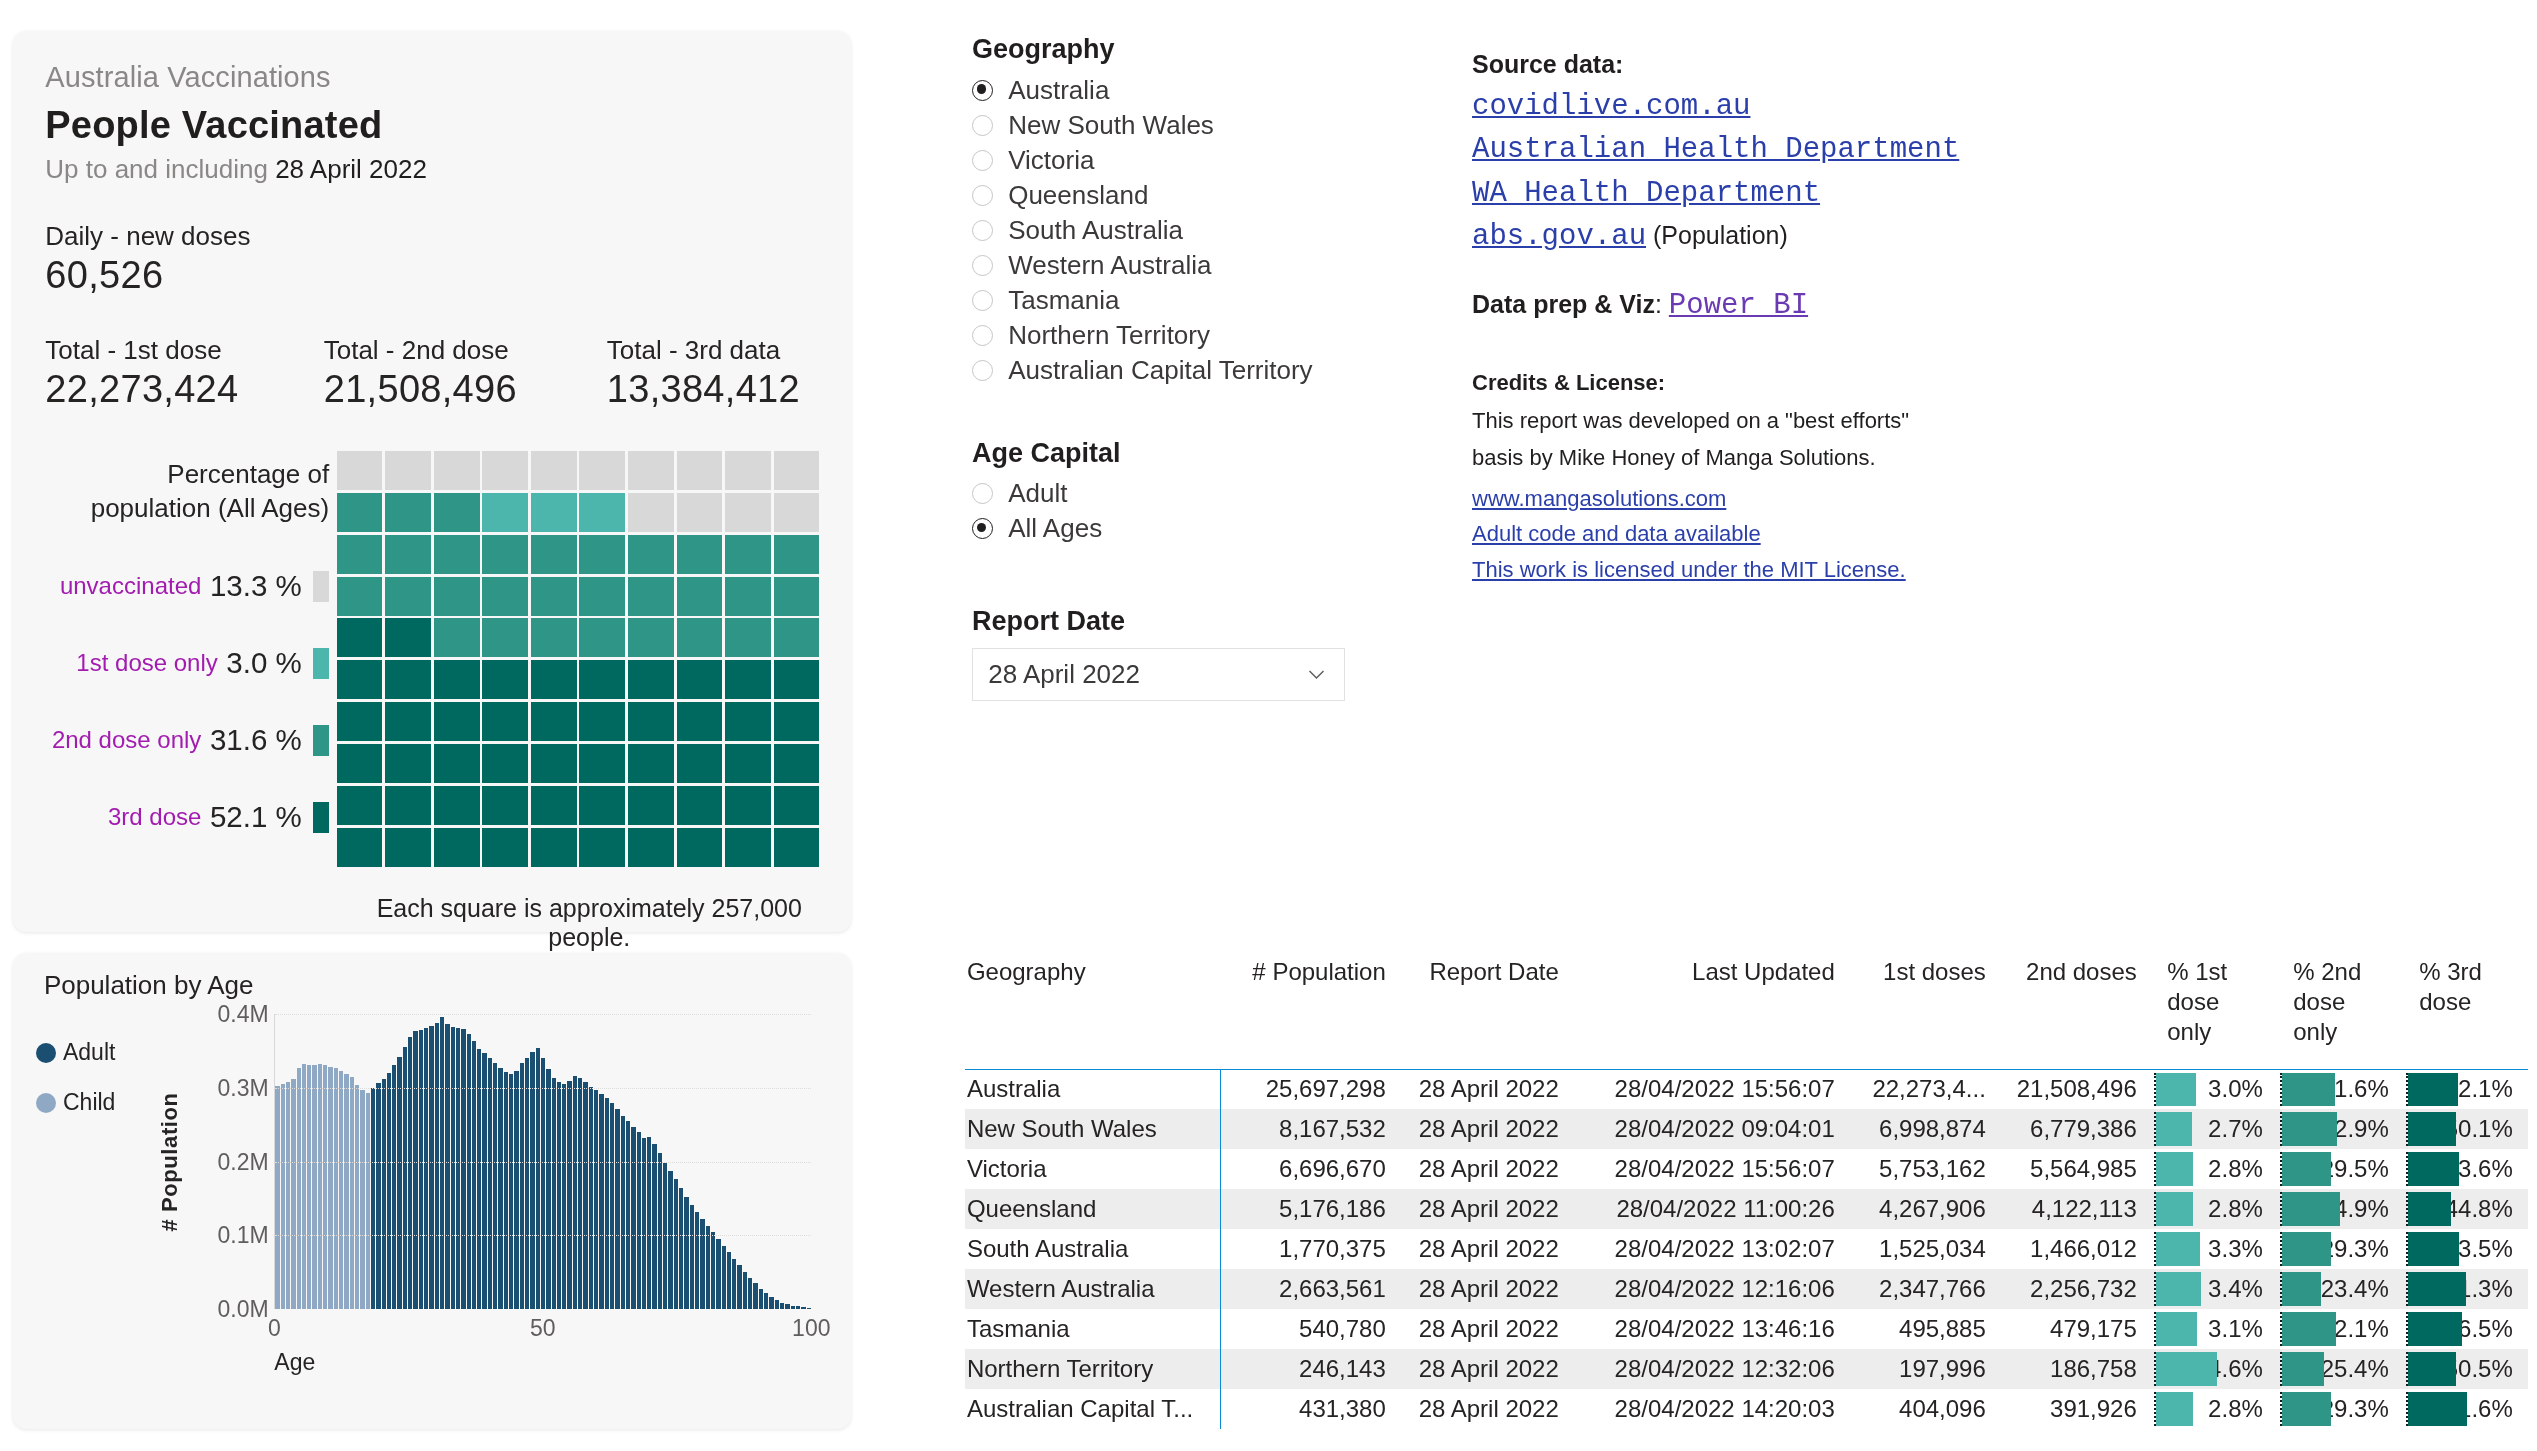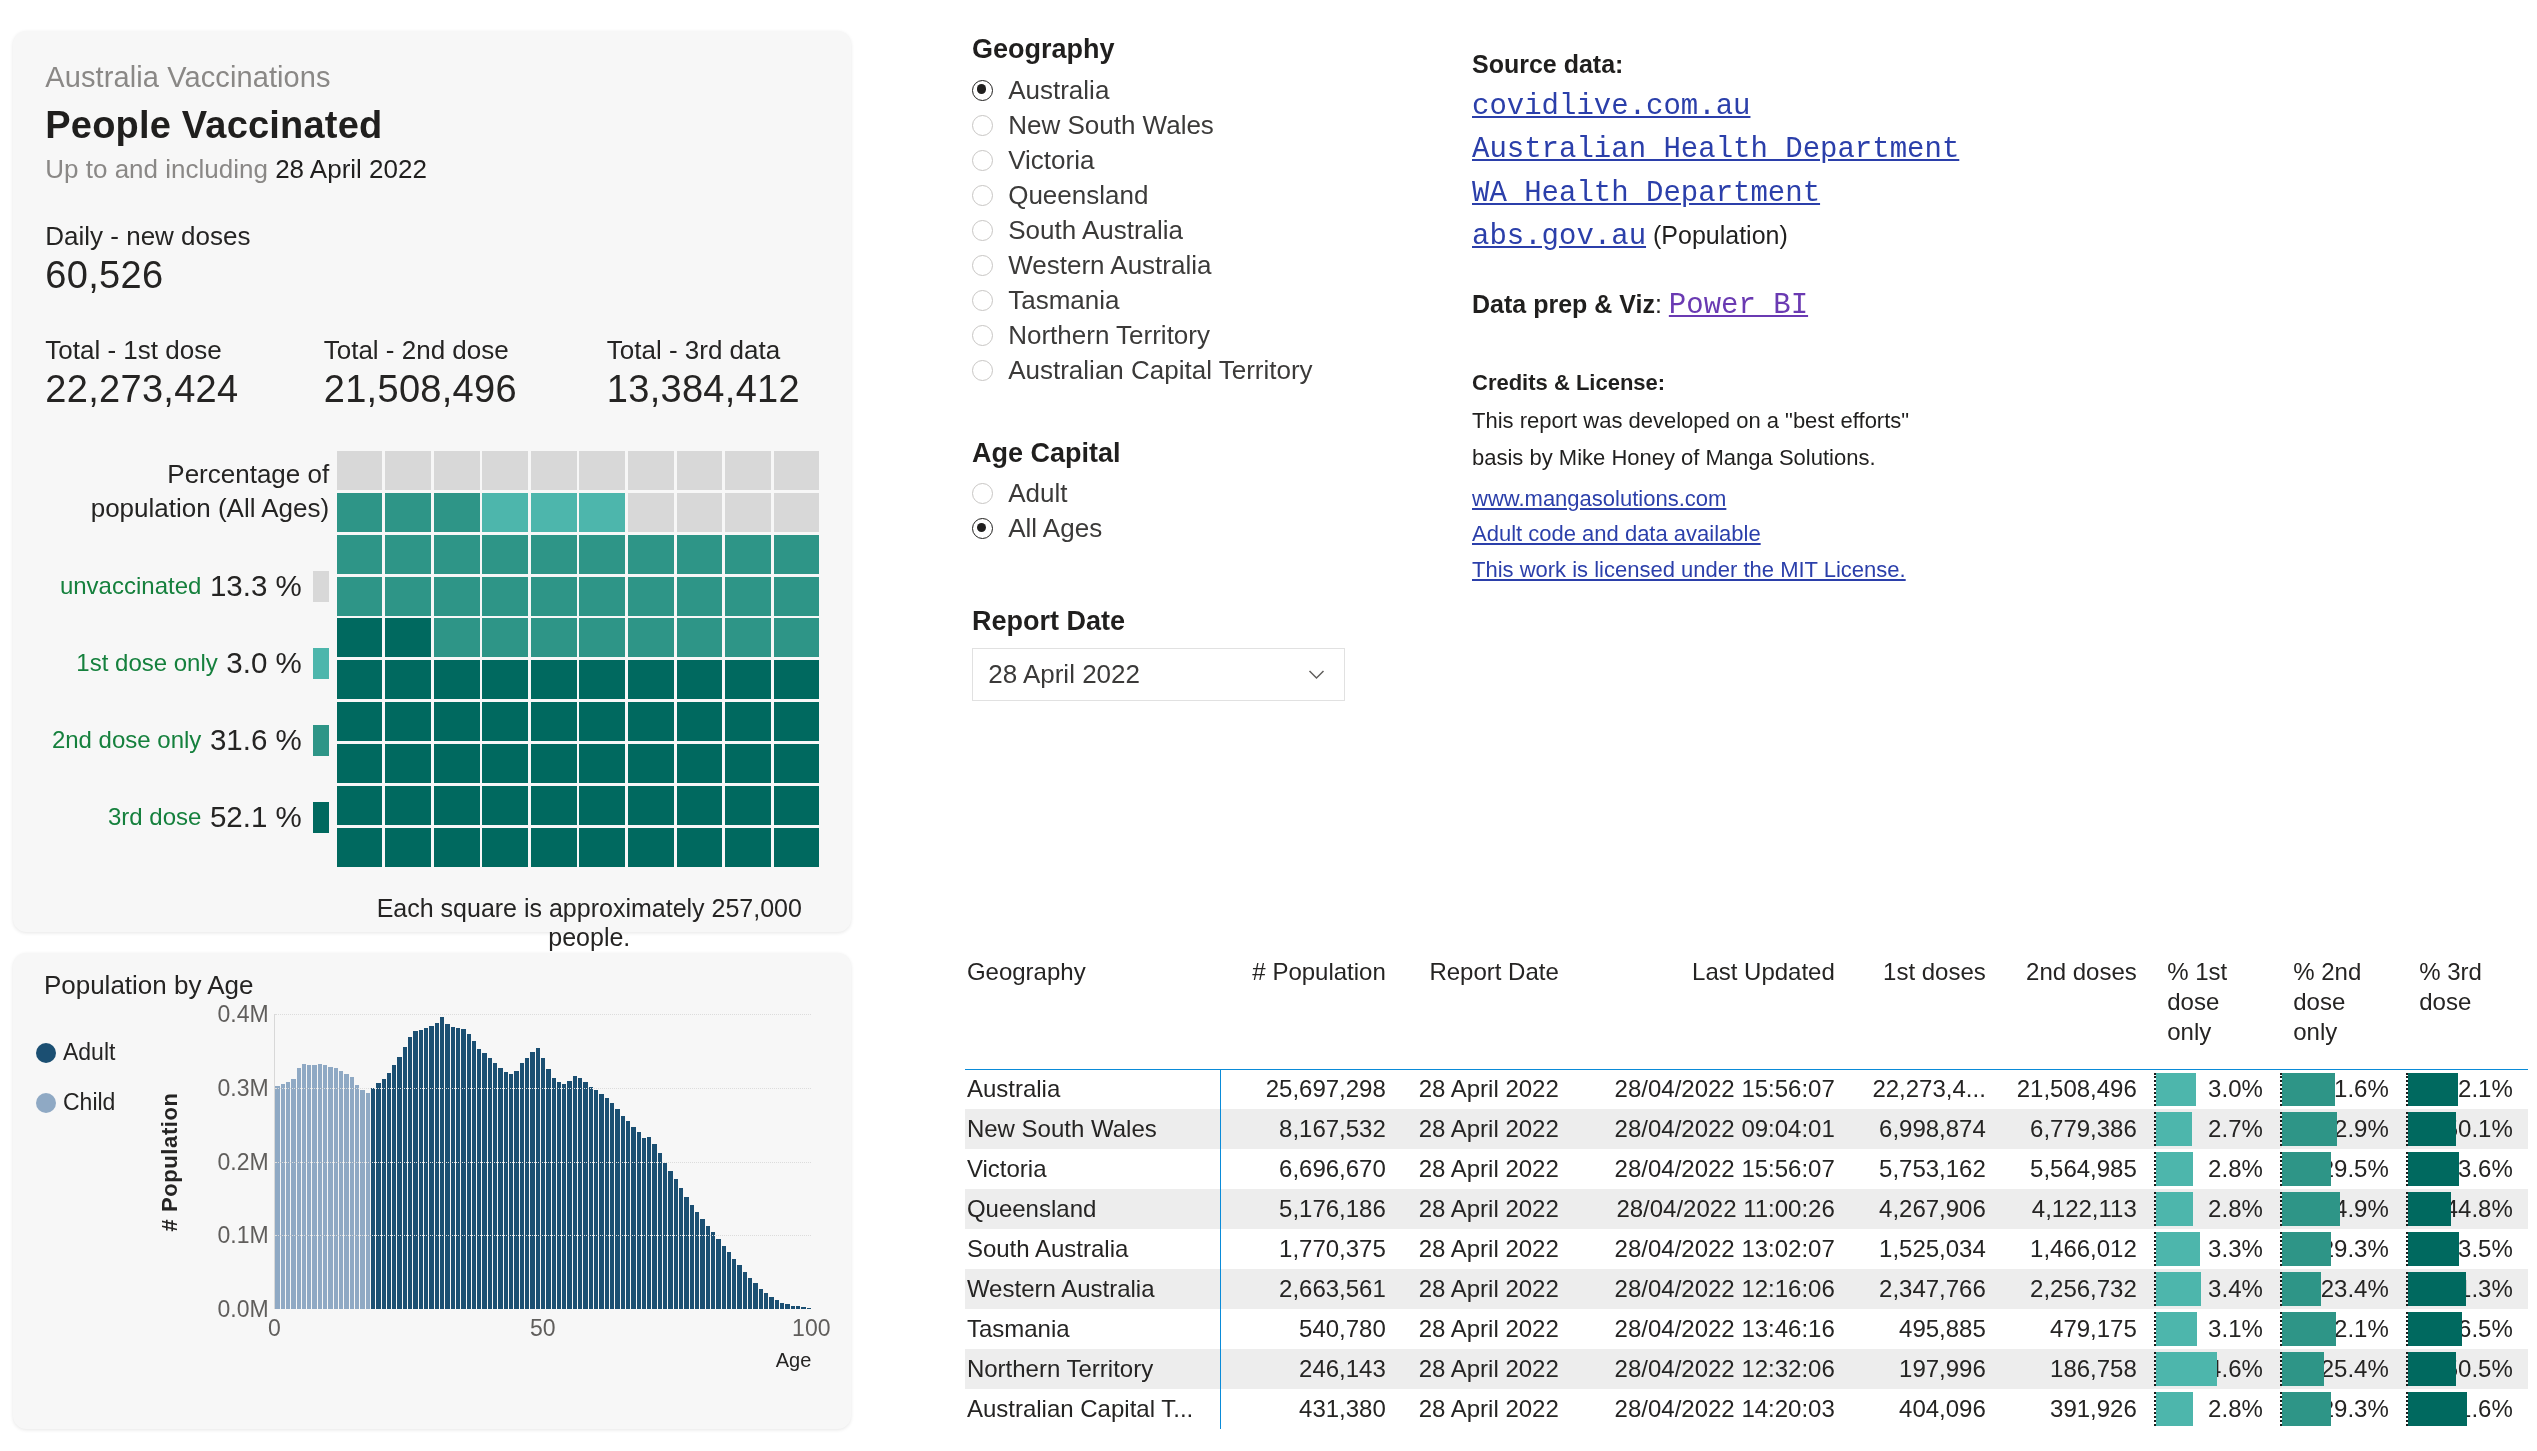--- a/index.html
+++ b/index.html
@@ -85,21 +85,21 @@
     line-height: 1.32;
     margin-top: 5.7px;
   }
   .legend-entry {
     display: flex;
     align-items: center;
     justify-content: flex-end;
     margin-top: 45px;
     height: 32px;
   }
-  .legend-entry .lname { font-size: 24px; color: #15803d; }
+  .legend-entry .lname { font-size: 24px; color: #a21caf; }
   .legend-entry .lval { font-size: 29.5px; color: #252423; margin-left: 8.6px; }
   .legend-entry .lswatch {
     width: 16px; height: 31px;
     margin-left: 11.4px;
     display: inline-block;
   }
   #waffle-grid {
     width: 514px;
     display: grid;
     grid-template-columns: repeat(10, 1fr);
@@ -164,21 +164,21 @@
   }
   #bars i { display: block; flex: 1 1 auto; }
   #pop-xticks {
     position: absolute; left: 122px; right: 17px; top: 301px; height: 29px;
   }
   #pop-xticks div {
     position: absolute; font-size: 23px; color: #605e5c; transform: translateX(-50%);
   }
   #pop-xlabel {
     position: absolute; left: 122px; right: 17px; top: 335px;
-    text-align: right; font-size: 20px; color: #252423;
+    text-align: left; font-size: 23px; color: #252423;
   }
 
   
   #filters { position: absolute; left: 972px; top: 34px; width: 448px; }
   .filter-head {
     font-size: 27px; font-weight: bold; color: #201f1e; margin-bottom: 7.6px;
   }
   .radio-row { display: flex; align-items: center; height: 35px; }
   .radio {
     width: 21px; height: 21px; border-radius: 50%;

